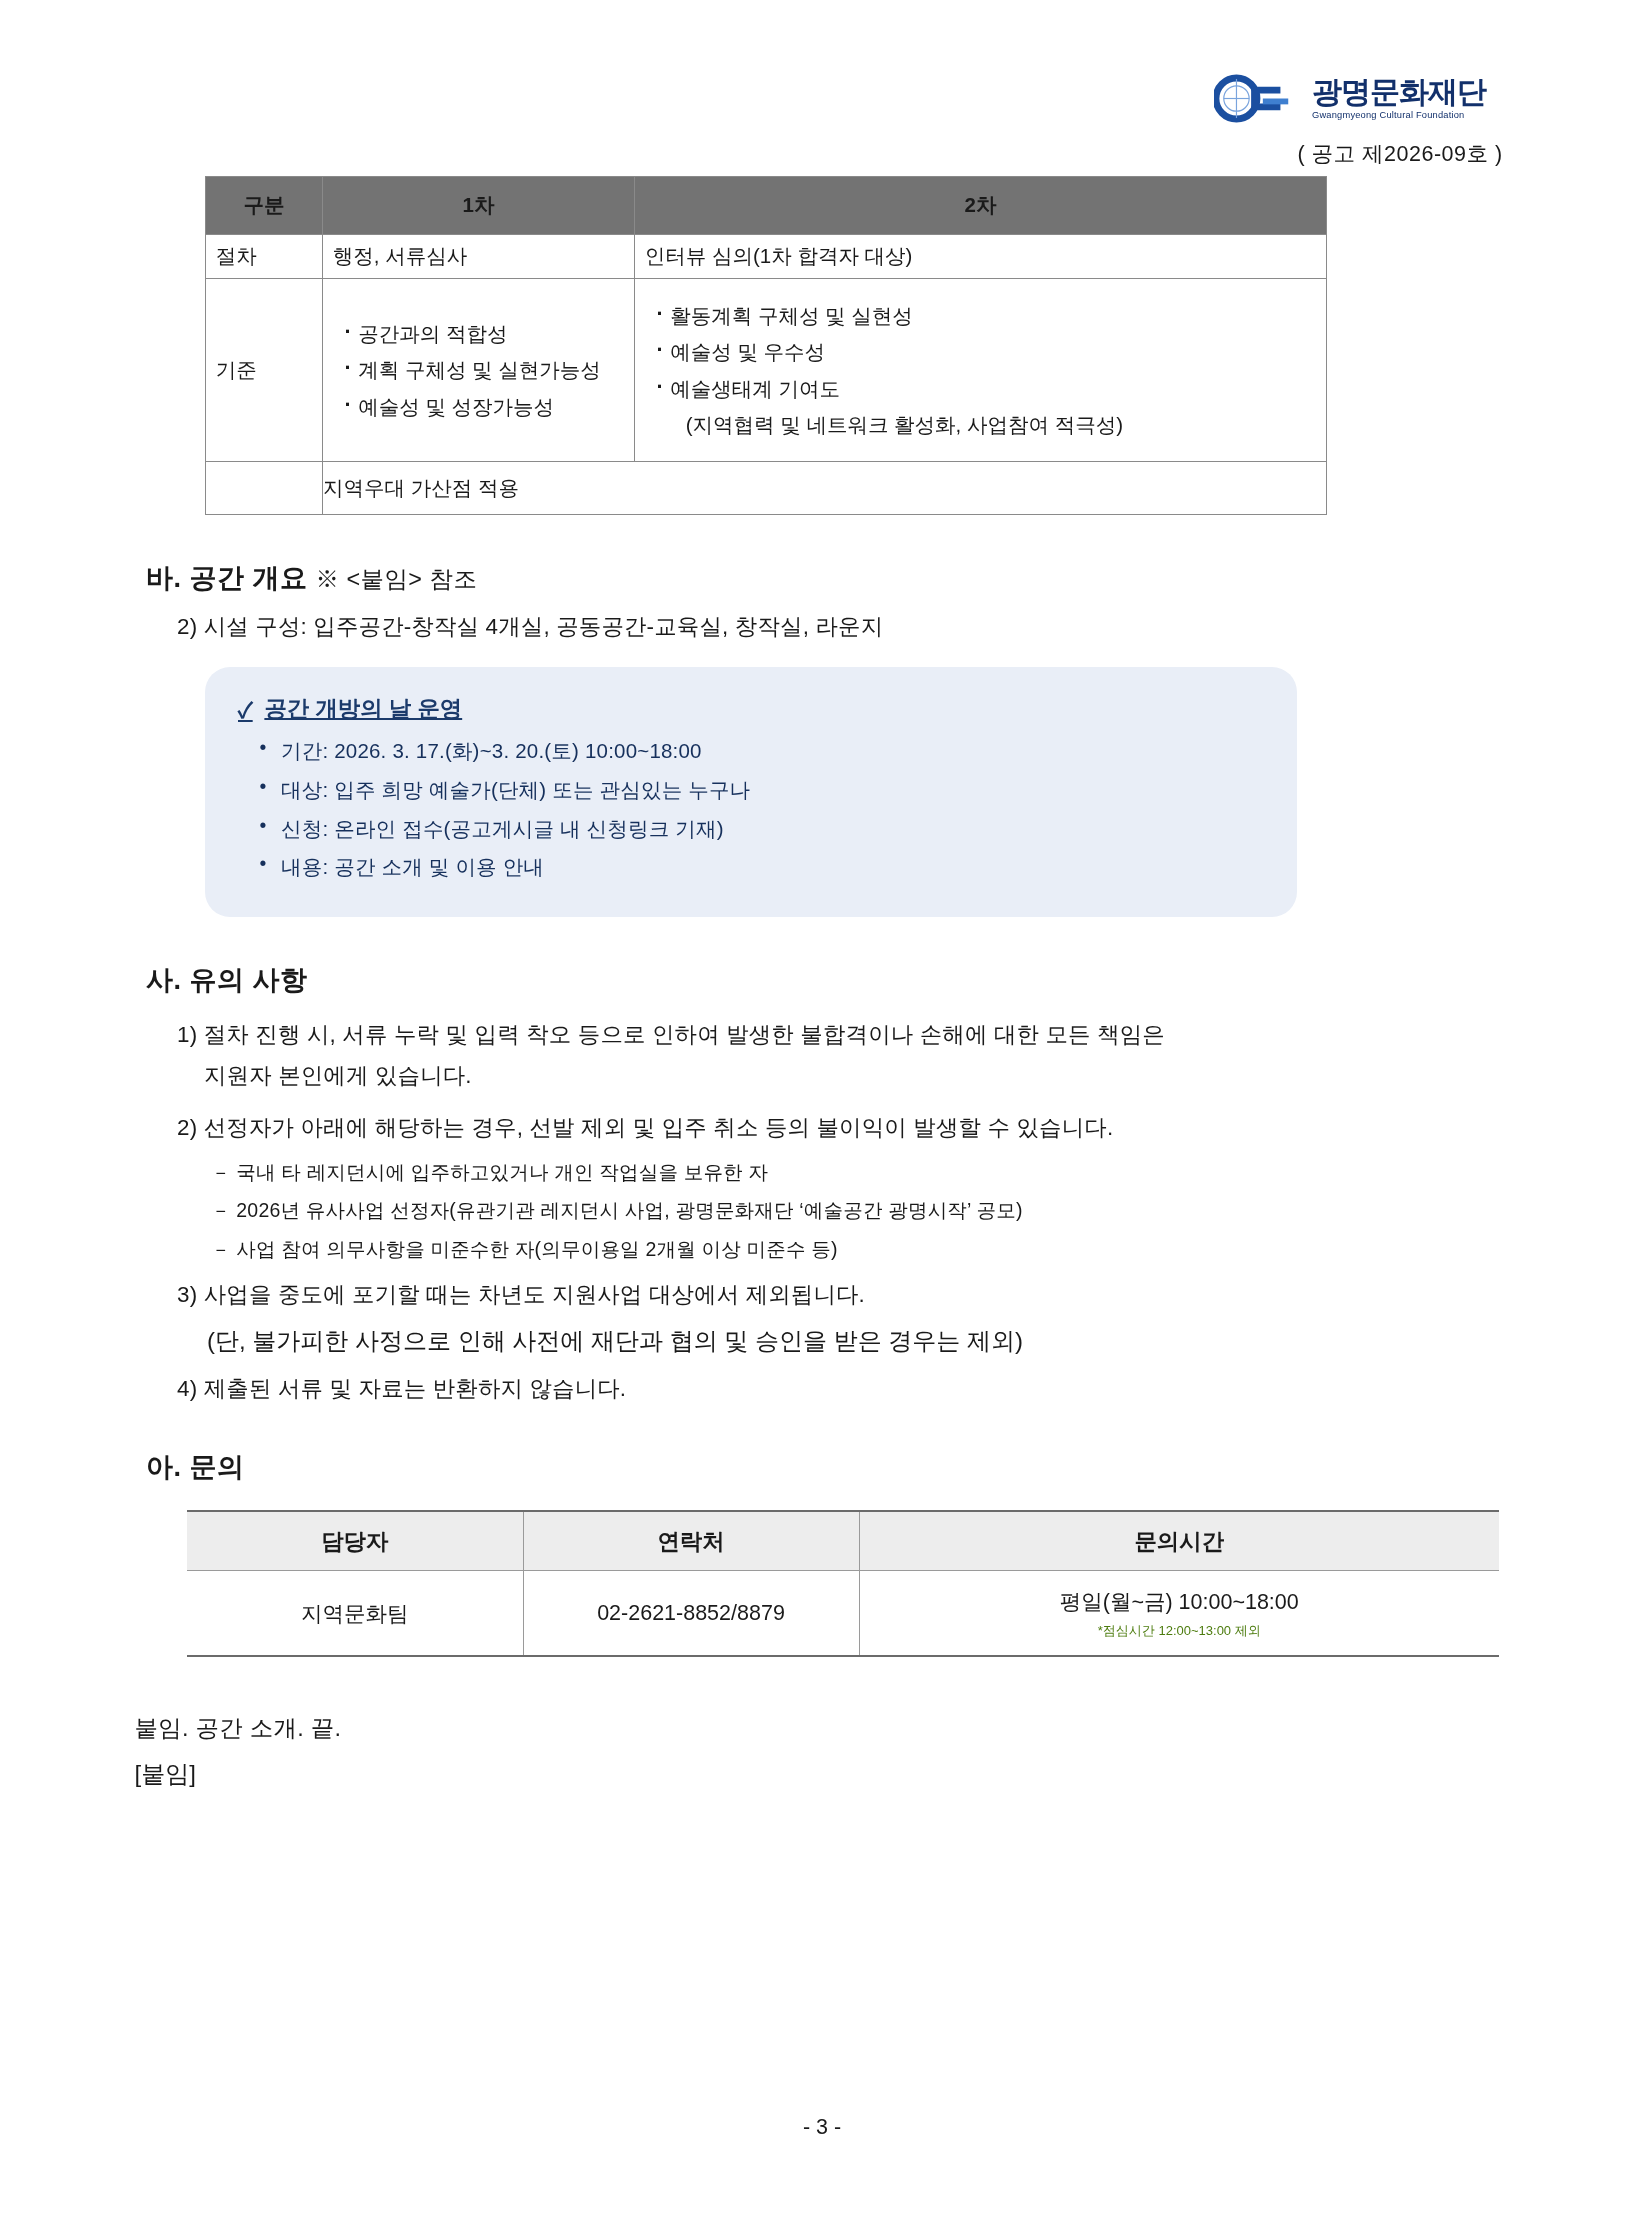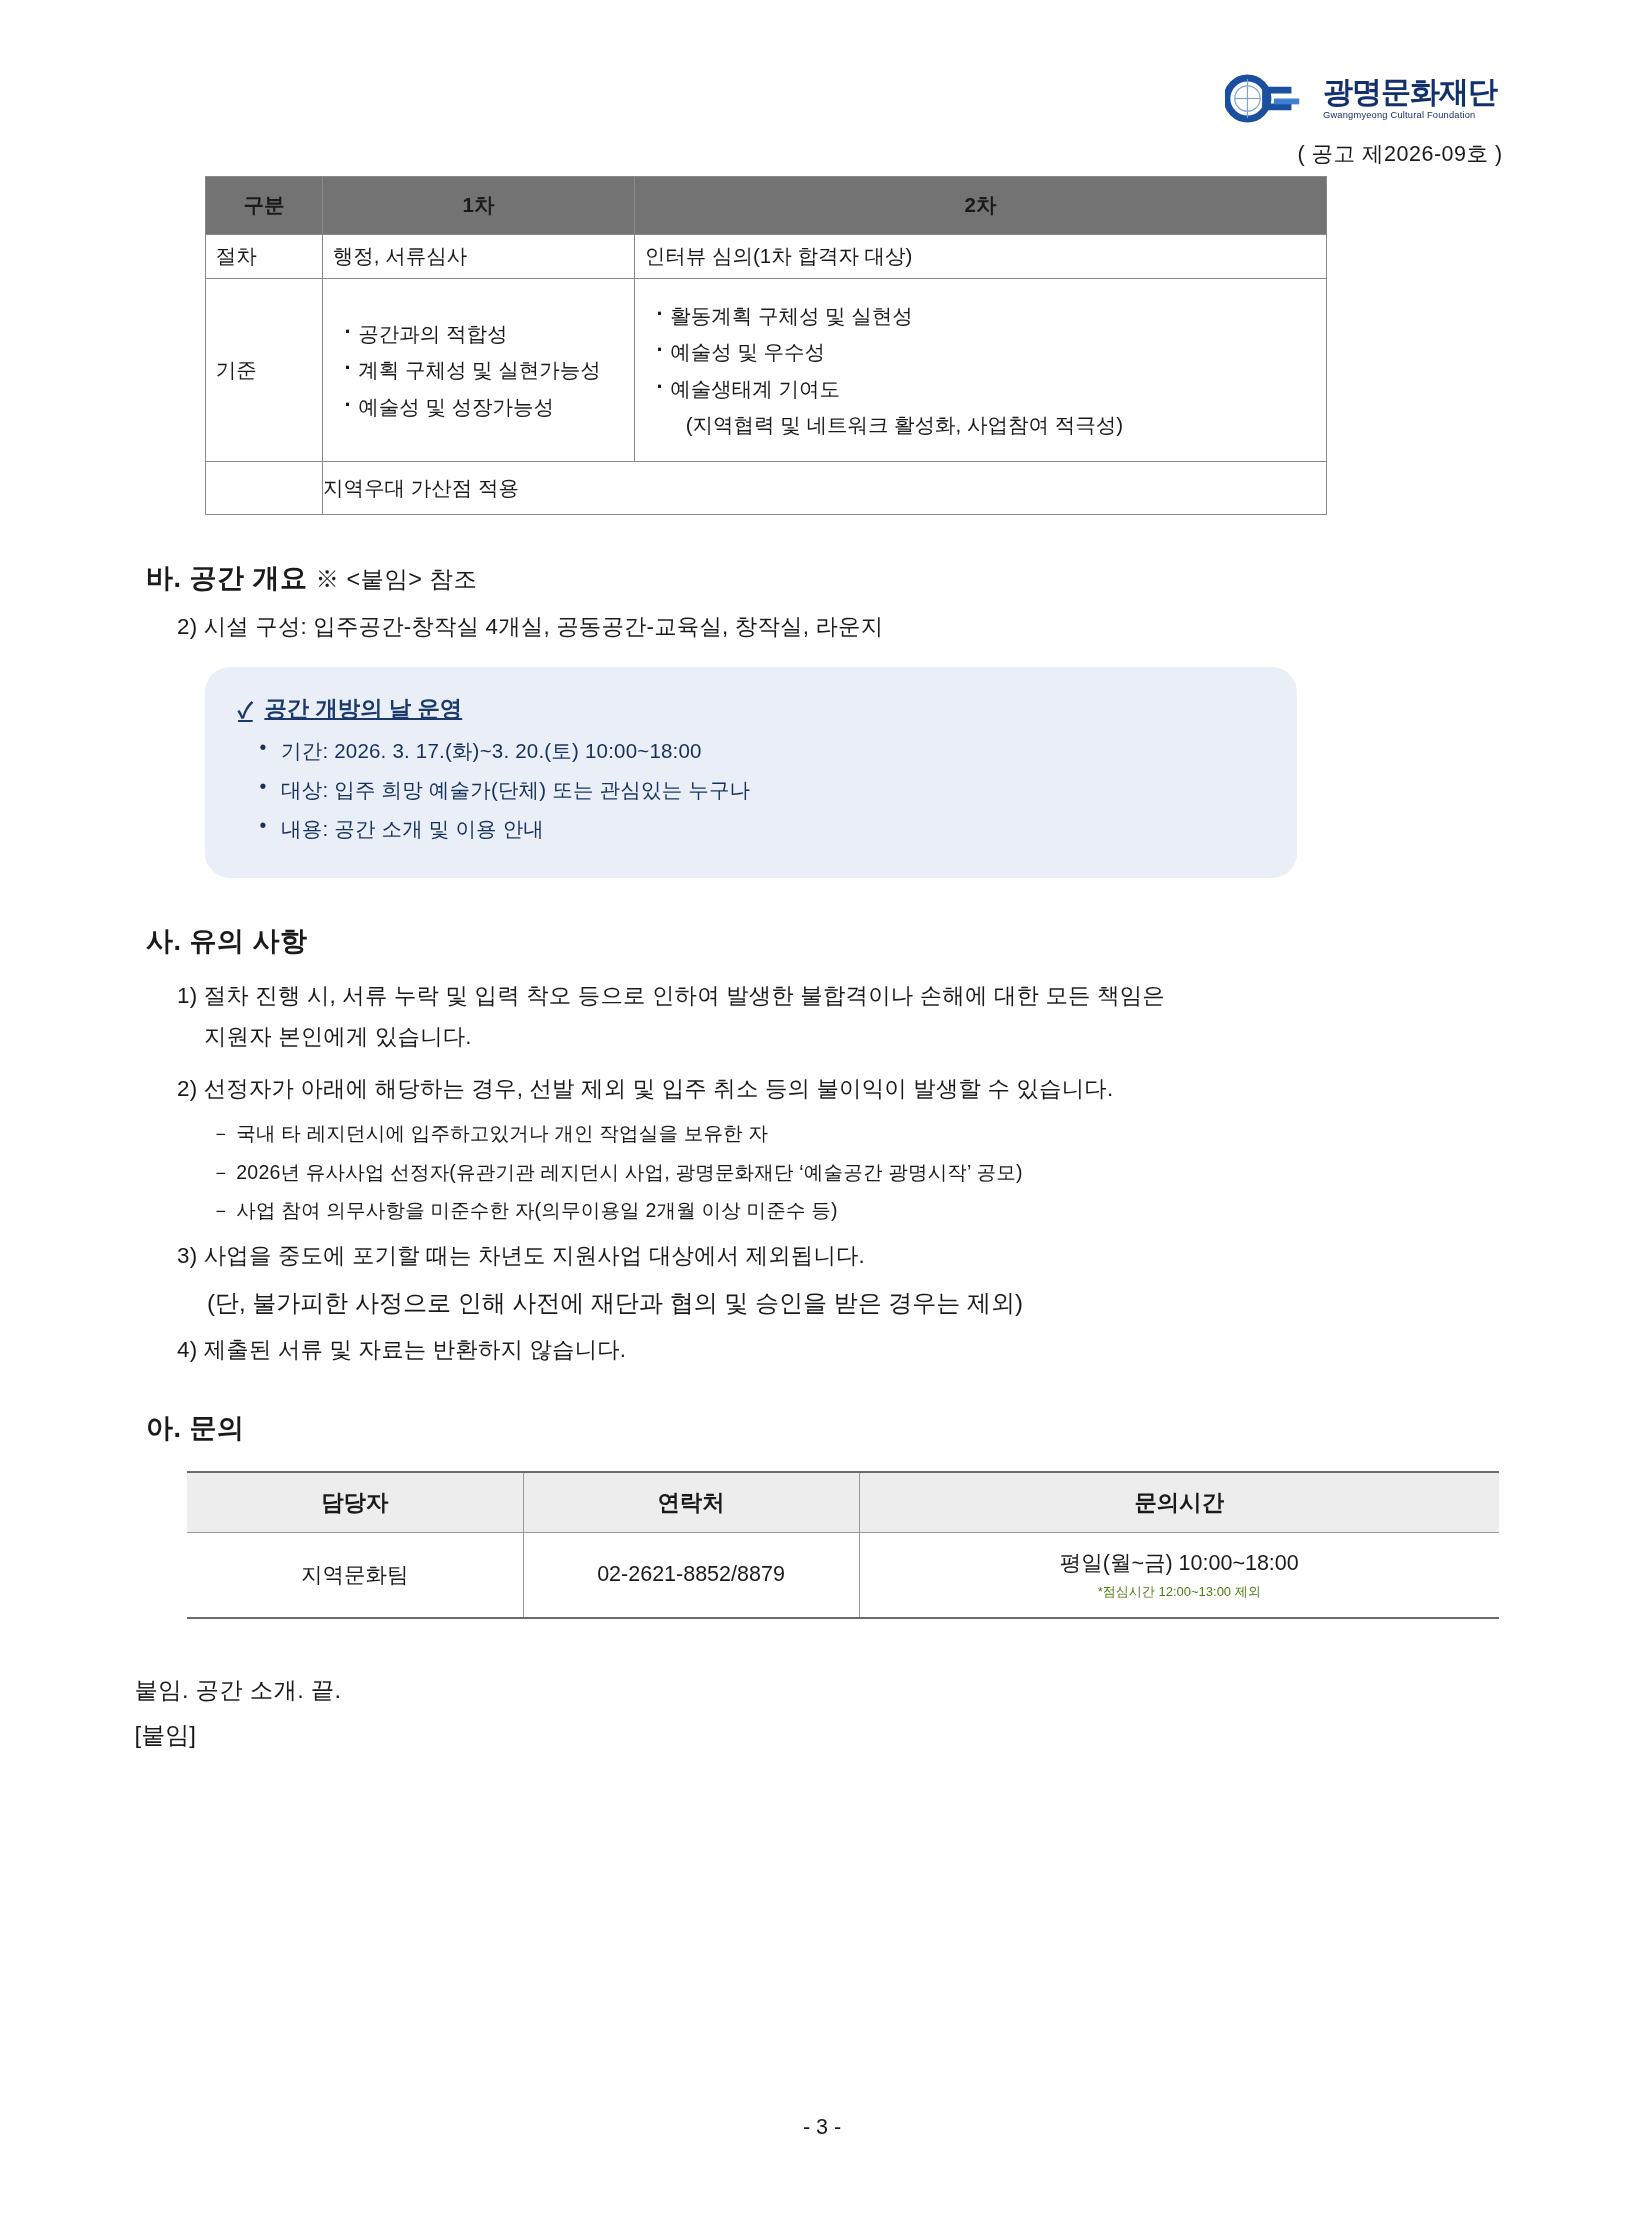--- a/index.html
+++ b/index.html
@@ -23,21 +23,21 @@
     padding: 0 117px;
   }
 
   
   .header {
     position: relative;
     height: 176px;
   }
   .logo-wrap {
     position: absolute;
-    right: 30px;
+    right: 41px;
     top: 73px;
     display: flex;
     align-items: center;
     gap: 13.7px;
   }
   .logo-mark {
     position: relative;
     width: 84px;
     height: 51px;
   }
@@ -317,20 +317,21 @@
   <div class="lvl1">2) 시설 구성: 입주공간-창작실 4개실, 공동공간-교육실, 창작실, 라운지</div>
 
   <div class="openday-box">
     <div class="openday-head">
       <span class="check-icon">✓</span>
       <span>공간 개방의 날 운영</span>
     </div>
     <ul class="openday-list">
       <li>기간: 2026. 3. 17.(화)~3. 20.(토) 10:00~18:00</li>
       <li>대상: 입주 희망 예술가(단체) 또는 관심있는 누구나</li>
+      <li>신청: 온라인 접수(공고게시글 내 신청링크 기재)</li>
       <li>내용: 공간 소개 및 이용 안내</li>
     </ul>
   </div>
 
   <div class="sec-title">사. 유의 사항</div>
   <div class="lvl1 tall">
     <div>1) 절차 진행 시, 서류 누락 및 입력 착오 등으로 인하여 발생한 불합격이나 손해에 대한 모든 책임은</div>
     <div style="margin-left:27px">지원자 본인에게 있습니다.</div>
   </div>
   <div class="lvl1">2) 선정자가 아래에 해당하는 경우, 선발 제외 및 입주 취소 등의 불이익이 발생할 수 있습니다.</div>

